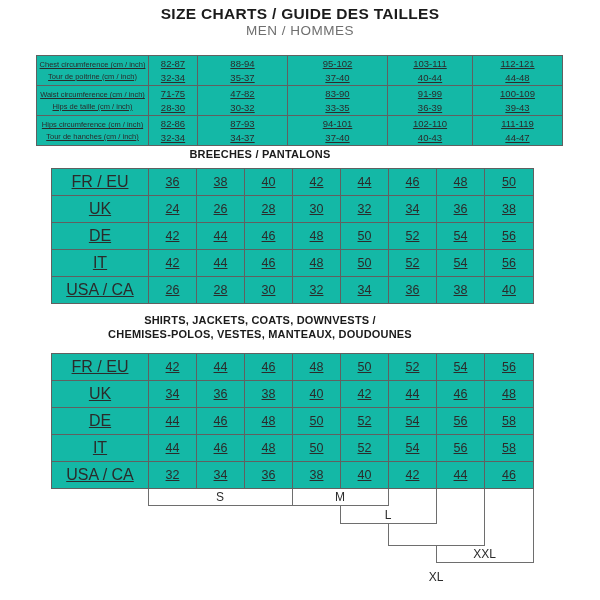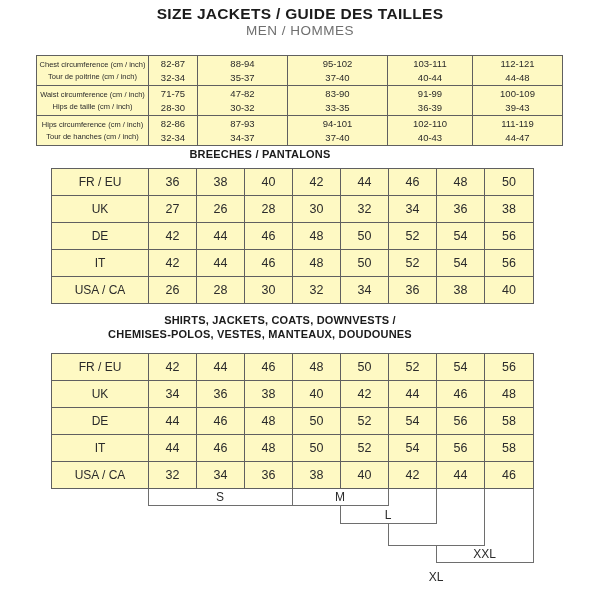--- a/index.html
+++ b/index.html
@@ -8,48 +8,48 @@
     font-family:"Liberation Sans", sans-serif; color:#2b2b2b; overflow:hidden;
   }
   .page-title {
     position:absolute; top:5px; left:0; width:600px; text-align:center;
     font-size:15.5px; font-weight:bold; color:#1b1b1b; letter-spacing:0.3px;
   }
   .page-subtitle {
     position:absolute; top:23px; left:0; width:600px; text-align:center;
     font-size:13.5px; color:#6f6f6f; letter-spacing:0.5px;
   }
-  table { border-collapse:collapse; table-layout:fixed; position:absolute; background:#fef9c3; }
+  table { border-collapse:collapse; table-layout:fixed; position:absolute; background:#14b8a6;text-decoration:underline; }
   td { border:1px solid #606060; text-align:center; vertical-align:middle; padding:0; overflow:hidden; }
 
   .m-table { left:36px; top:55px; width:526px; }
   .m-table td { height:29px; }
   .m-table .mlabel { font-size:7.5px; line-height:1.5; color:#2b2b2b; }
   .m-table .mval { font-size:9.5px; line-height:1.45; }
 
   .section-title {
     position:absolute; left:0; width:520px; text-align:center;
     font-weight:bold; font-size:11px; color:#1b1b1b; letter-spacing:0.2px;
   }
   #breeches-title { top:148px; }
-  #shirts-title-1 { top:314px;margin-left:20px; }
+  #shirts-title-1 { top:314px; }
   #shirts-title-2 { top:328px; }
 
   .size-table td { height:26px; font-size:12.5px; }
-  .size-table .slabel { font-size:12px; }
+  .size-table .slabel { font-size:16px; }
   .b-table { left:51px; top:168px; width:482px; }
   .s-table { left:51px; top:353px; width:482px; }
 
   .bline { position:absolute; background:#6e6e6e; }
   .bracket-label { position:absolute; text-align:center; font-size:12px; color:#2b2b2b; }
 </style>
 </head>
 <body>
 
-<div class="page-title">SIZE JACKETS / GUIDE DES TAILLES</div>
+<div class="page-title">SIZE CHARTS / GUIDE DES TAILLES</div>
 <div class="page-subtitle">MEN / HOMMES</div>
 
 <table class="m-table">
   <colgroup>
     <col style="width:112px">
       <col style="width:49px">
       <col style="width:90px">
     <col style="width:100px">
       <col style="width:85px">
       <col style="width:90px">
@@ -157,21 +157,21 @@
         <td>38</td>
         <td>40</td>
         <td>42</td>
         <td>44</td>
         <td>46</td>
         <td>48</td>
         <td>50</td>
       </tr>
       <tr>
         <td class="slabel">UK</td>
-        <td>27</td>
+        <td>24</td>
         <td>26</td>
         <td>28</td>
         <td>30</td>
         <td>32</td>
         <td>34</td>
         <td>36</td>
         <td>38</td>
       </tr>
       <tr>
         <td class="slabel">DE</td>

